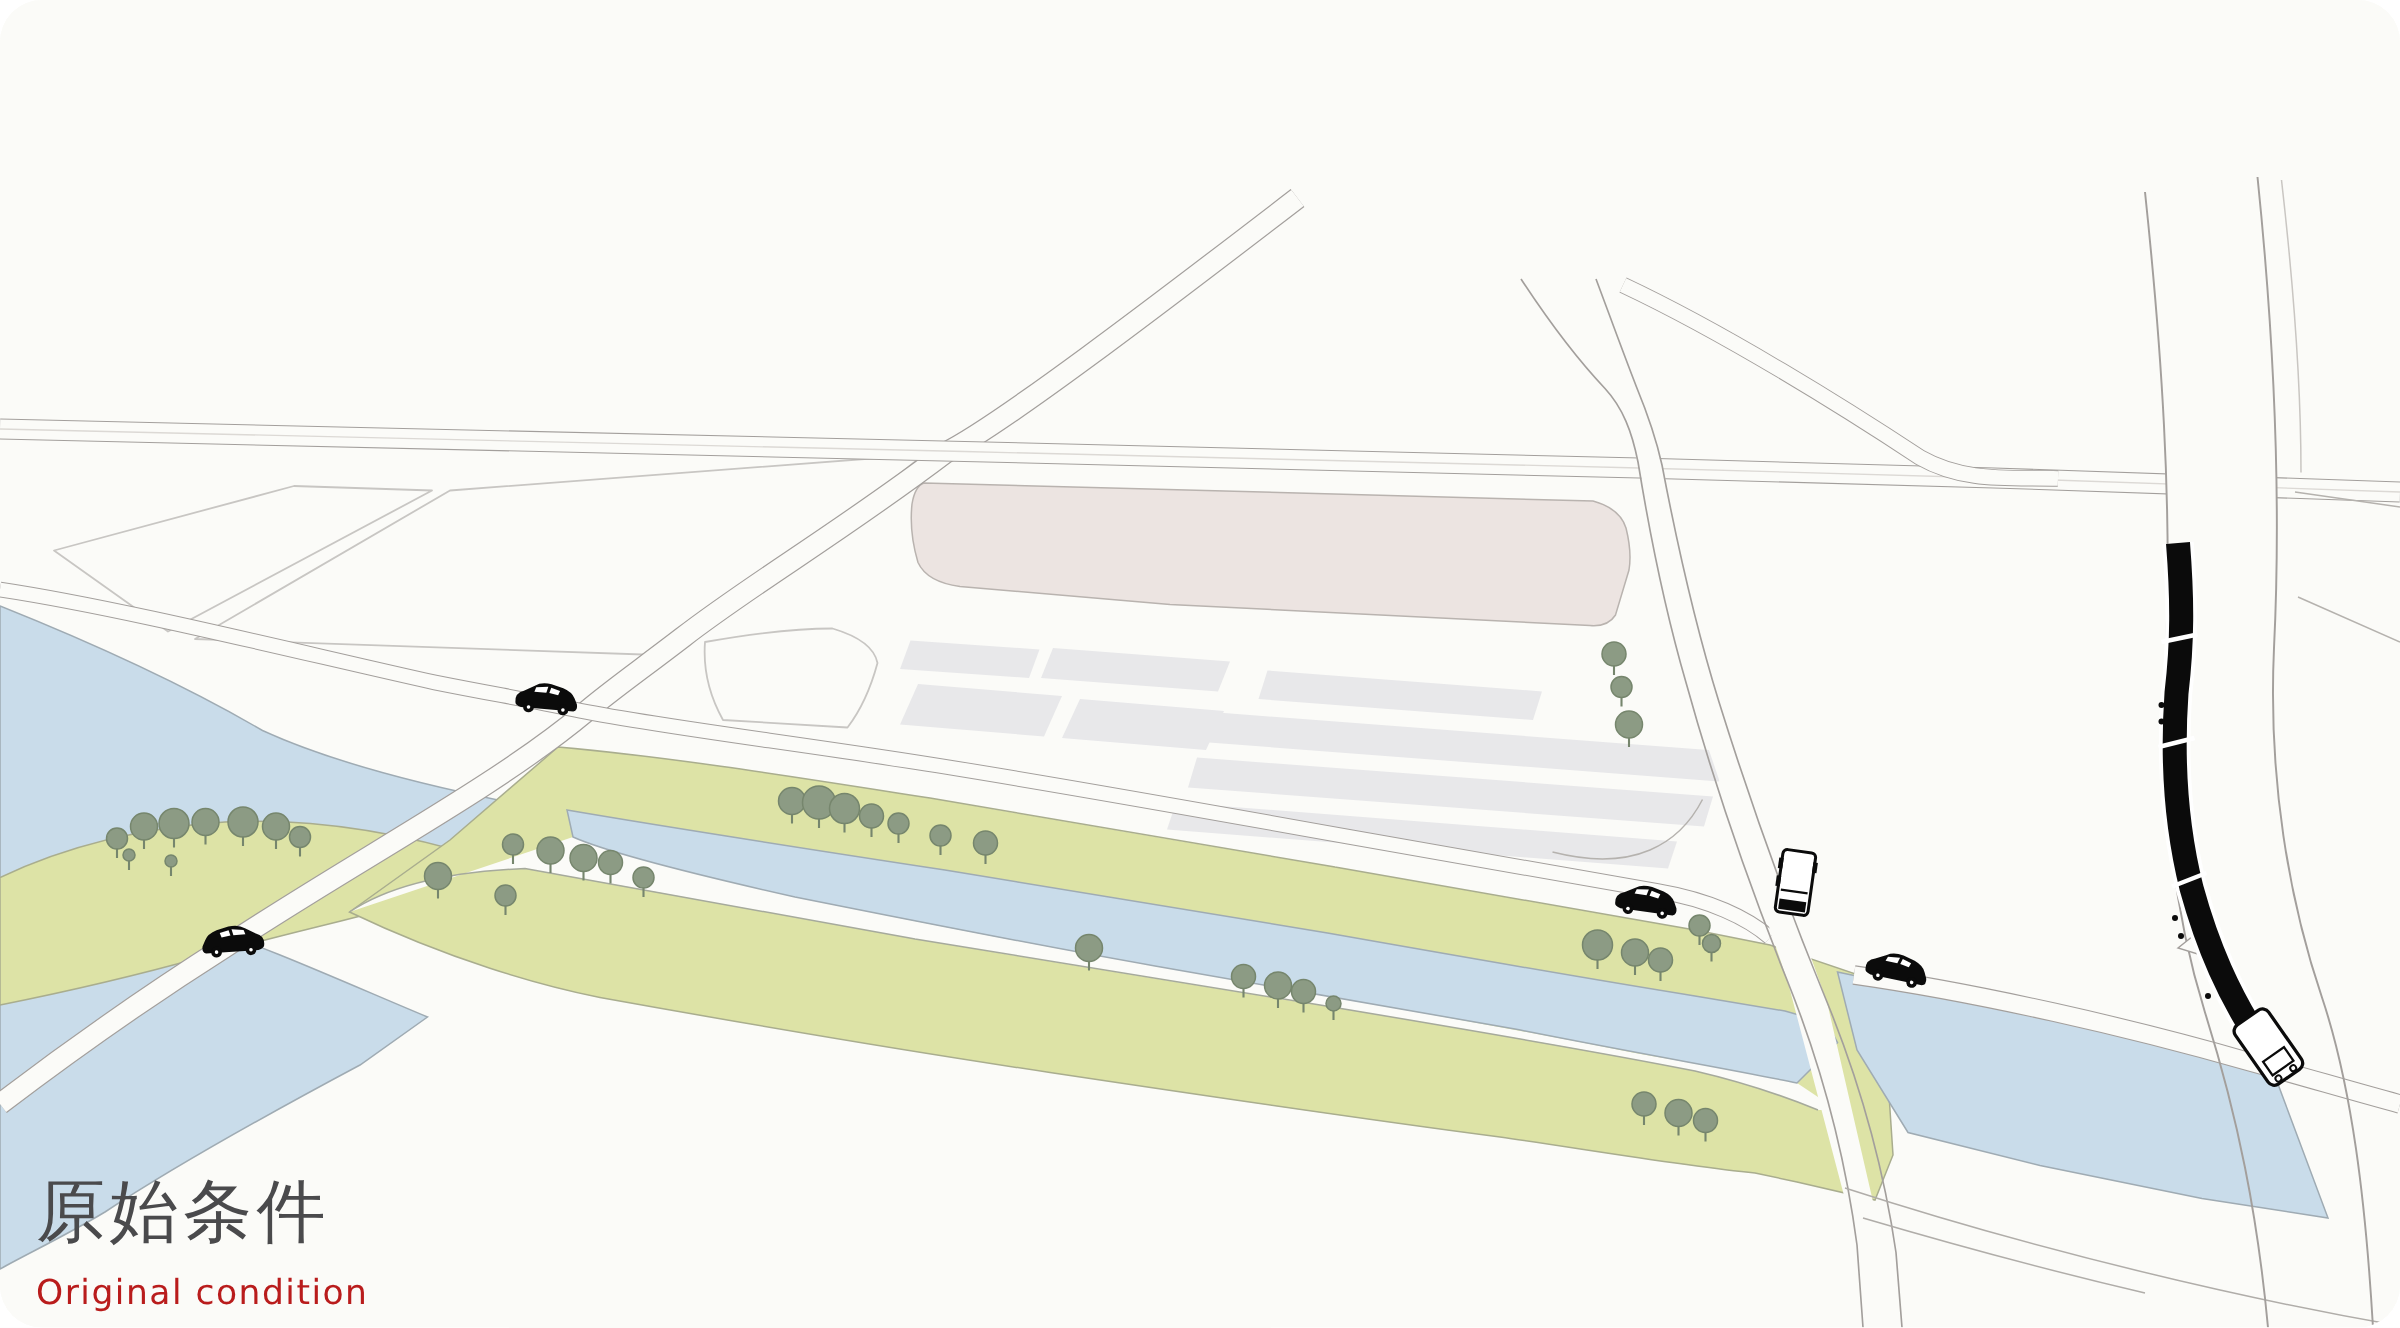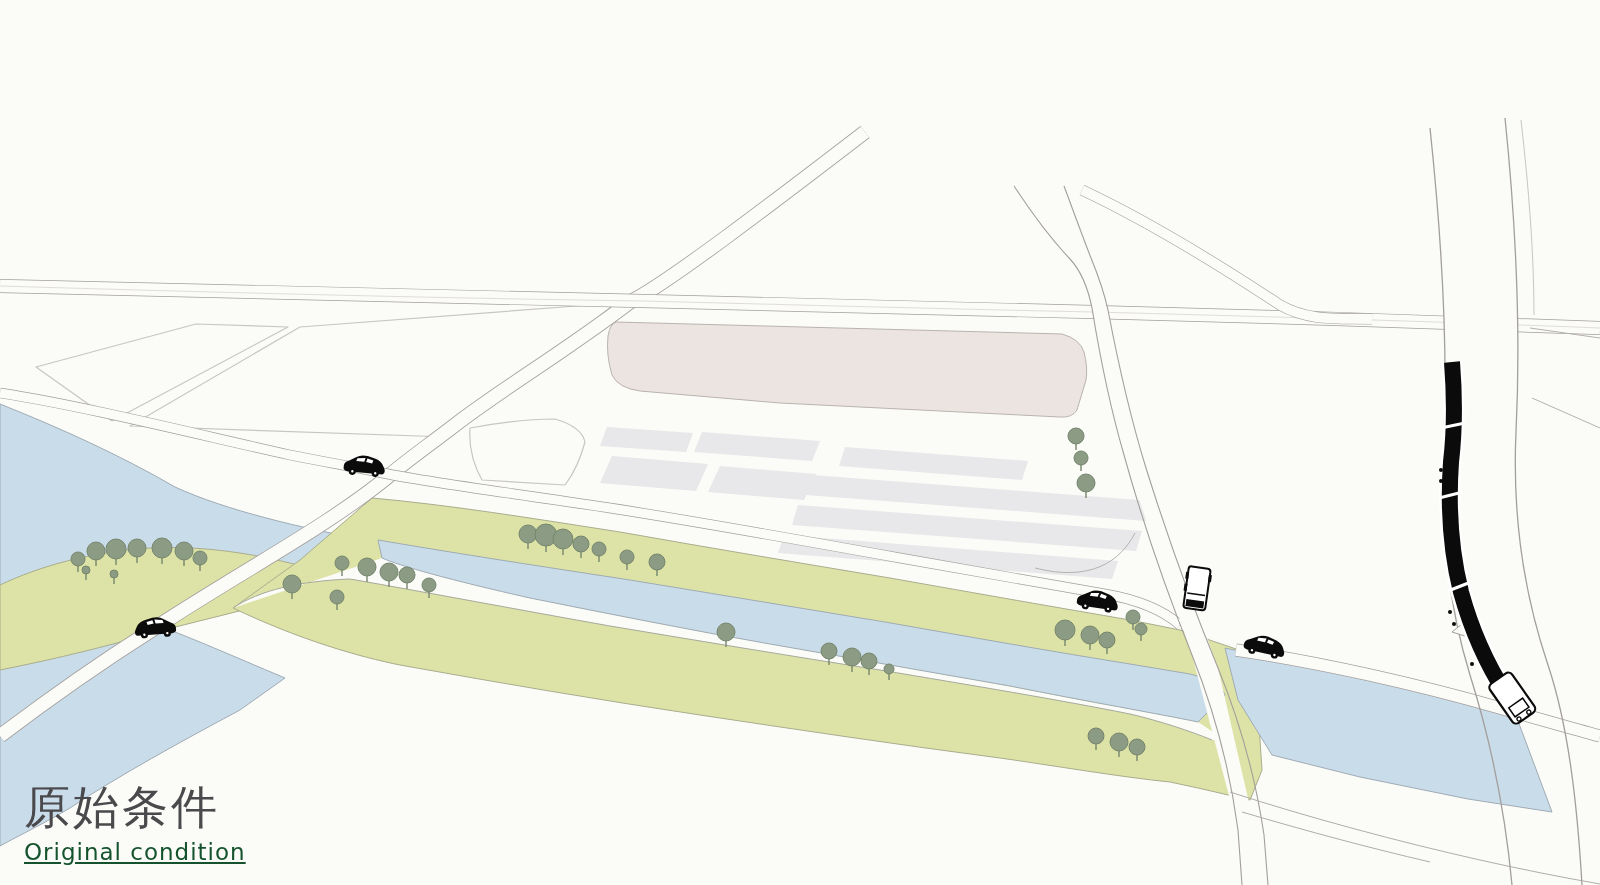--- a/index.html
+++ b/index.html
@@ -1,21 +1,21 @@
 <!DOCTYPE html>
 <html lang="zh"><head>
 <meta charset="utf-8">
 <style>
   html,body{margin:0;padding:0;background:#ffffff;}
   .stage{position:relative;width:1600px;height:885px;background:#fbfbf8;overflow:hidden;
-         font-family:"DejaVu Sans","Liberation Sans",sans-serif;}
+         font-family:"DejaVu Sans","Liberation Sans",sans-serif;border-radius:28px;}
   .stage svg{position:absolute;left:0;top:0;}
   .titleblock{position:absolute;left:24px;top:782px;}
   .title-zh{font-size:46px;font-weight:500;color:#4a4a4c;letter-spacing:3px;line-height:1.1;}
-  .title-en{font-size:23px;font-weight:400;color:#14532d;letter-spacing:1px;margin-top:6px;text-decoration:underline;}
+  .title-en{font-size:23px;font-weight:400;color:#b91c1c;letter-spacing:1px;margin-top:16px;}
 </style>
 </head>
 <body>
 
 <div class="stage">
 <svg width="1600" height="885" viewBox="0 0 1600 885">
   <defs>
     <g id="car-shape">
       <path d="M1,16 Q0,10 6,8 L13,4 Q17,1 24,2 L32,4 Q38,6 40,10 L42,14 Q43,18 40,19 L5,19 Q1,18 1,16 Z" fill="#0b0b0b"></path>
       <path d="M14,5 L22,4 L21,8 L13,8 Z" fill="#ffffff"></path>

